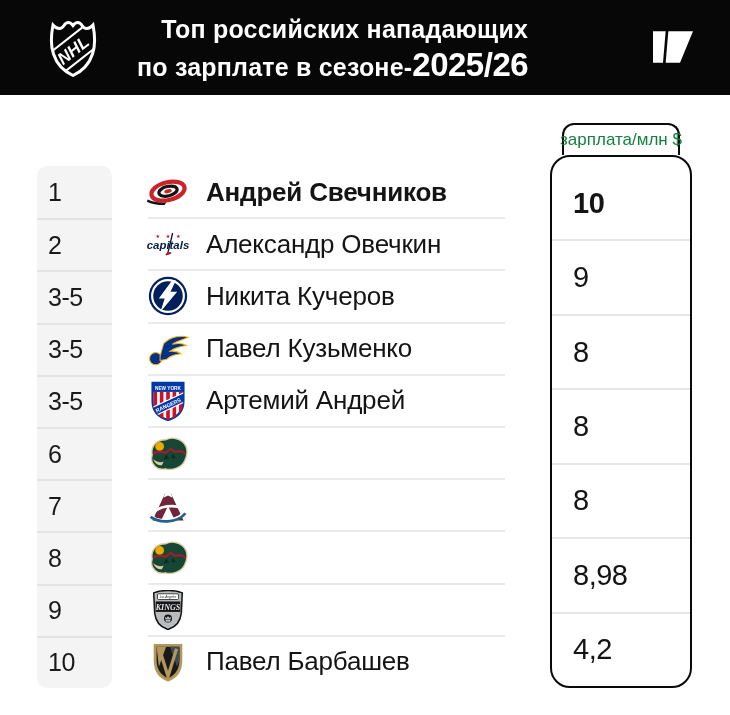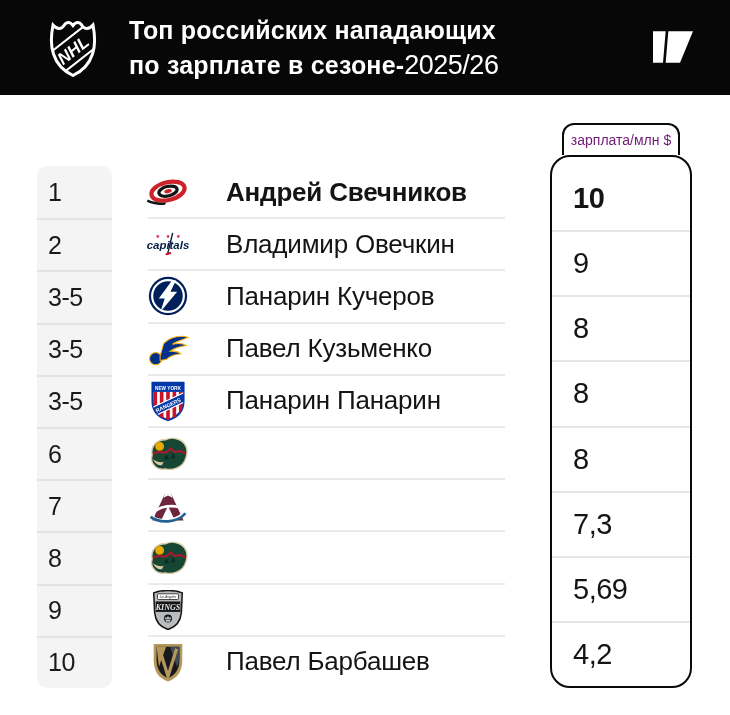--- a/index.html
+++ b/index.html
@@ -8,52 +8,53 @@
     font-family:"Liberation Sans", sans-serif;color:#141414;
     -webkit-font-smoothing:antialiased;
   }
   
   .header{
     position:absolute;left:0;top:0;width:730px;height:95px;background:#070707;
     display:flex;align-items:center;
   }
   .nhl-logo{position:absolute;left:46px;top:19px;width:54px;height:58px;}
   .title{
-    position:absolute;left:129px;top:50%;transform:translateY(-50%);
+    position:absolute;left:137px;top:50%;transform:translateY(-50%);
     color:#ffffff;font-size:25px;line-height:35px;font-weight:600;letter-spacing:.2px;
     white-space:nowrap;
-  }
-  .season{font-size:27px;font-weight:400;letter-spacing:-0.5px;margin-top:10px;}
+    text-align:right;
+  }
+  .season{font-size:33px;font-weight:700;letter-spacing:-0.5px;margin-top:10px;}
   .w-mark{position:absolute;left:653px;top:31px;width:40px;height:32px;}
 
   
   .rows{position:absolute;left:37px;top:166px;width:468px;height:522px;display:flex;flex-direction:column;}
   .row{position:relative;height:52.2px;display:flex;align-items:center;}
   .row:not(:last-child)::after{
     content:"";position:absolute;left:111px;width:357px;bottom:-1px;height:2px;background:#eaeaea;
   }
   .rank-box{
     width:75px;height:100%;background:#f4f4f5;box-sizing:border-box;
     display:flex;align-items:center;padding-left:11px;flex:none;
   }
   .row + .row .rank-box{border-top:2px solid #e3e3e4;}
   .row:first-child .rank-box{border-radius:10px 10px 0 0;}
   .row:last-child .rank-box{border-radius:0 0 10px 10px;}
   .rank-label{font-size:25px;font-weight:500;color:#1a1a1a;letter-spacing:-0.5px;}
   .logo-cell{width:48px;height:48px;margin-left:32px;flex:none;display:flex;align-items:center;justify-content:center;}
   .team-logo{width:44px;height:40px;}
-  .player{margin-left:34px;font-size:26px;font-weight:400;letter-spacing:-0.2px;white-space:nowrap;}
+  .player{margin-left:14px;font-size:26px;font-weight:400;letter-spacing:-0.2px;white-space:nowrap;}
   .row:first-child .player{font-weight:700;}
 
   
   .salary-tab{
     position:absolute;left:562px;top:123px;width:118px;height:32px;box-sizing:border-box;
     border:2px solid #0a0a0a;border-bottom:none;border-radius:12px 12px 0 0;background:#ffffff;
     display:flex;align-items:center;justify-content:center;
-    font-size:14px;font-weight:500;color:#701a75;white-space:nowrap;
+    font-size:17px;font-weight:500;color:#15803d;white-space:nowrap;
   }
   .salary-box{
     position:absolute;left:550px;top:155px;width:142px;height:533px;box-sizing:border-box;
     border:2px solid #0a0a0a;border-radius:20px;background:#ffffff;
     display:flex;flex-direction:column;padding-top:10px;
   }
   .salary-cell{
     flex:1;display:flex;align-items:center;padding-left:21px;
     font-size:29px;font-weight:500;letter-spacing:-0.5px;
   }
@@ -199,32 +200,32 @@
   </div>
   <div class="row">
     <div class="rank-box">
         <span class="rank-label">2</span>
       </div>
     <div class="logo-cell">
         <svg class="team-logo">
           <use href="#washington-capitals-logo" xlink:href="#washington-capitals-logo"></use>
         </svg>
       </div>
-    <div class="player">Владимир Овечкин</div>
+    <div class="player">Александр Овечкин</div>
   </div>
   <div class="row">
     <div class="rank-box">
         <span class="rank-label">3-5</span>
       </div>
     <div class="logo-cell">
         <svg class="team-logo">
           <use href="#tampa-bay-lightning-logo" xlink:href="#tampa-bay-lightning-logo"></use>
         </svg>
       </div>
-    <div class="player">Панарин Кучеров</div>
+    <div class="player">Никита Кучеров</div>
   </div>
   <div class="row">
     <div class="rank-box">
         <span class="rank-label">3-5</span>
       </div>
     <div class="logo-cell">
         <svg class="team-logo">
           <use href="#st-louis-blues-logo" xlink:href="#st-louis-blues-logo"></use>
         </svg>
       </div>
@@ -232,21 +233,21 @@
   </div>
   <div class="row">
     <div class="rank-box">
         <span class="rank-label">3-5</span>
       </div>
     <div class="logo-cell">
         <svg class="team-logo">
           <use href="#new-york-rangers-logo" xlink:href="#new-york-rangers-logo"></use>
         </svg>
       </div>
-    <div class="player">Панарин Панарин</div>
+    <div class="player">Артемий Андрей</div>
   </div>
   <div class="row">
     <div class="rank-box">
         <span class="rank-label">6</span>
       </div>
     <div class="logo-cell">
         <svg class="team-logo">
           <use href="#minnesota-wild-logo" xlink:href="#minnesota-wild-logo"></use>
         </svg>
       </div>
@@ -294,16 +295,15 @@
   </div>
 </div>
 
 <div class="salary-tab">зарплата/млн $</div>
 <div class="salary-box">
   <div class="salary-cell">10</div>
   <div class="salary-cell">9</div>
   <div class="salary-cell">8</div>
   <div class="salary-cell">8</div>
   <div class="salary-cell">8</div>
-  <div class="salary-cell">7,3</div>
-  <div class="salary-cell">5,69</div>
+  <div class="salary-cell">8,98</div>
   <div class="salary-cell">4,2</div>
 </div>
 
 </body></html>

